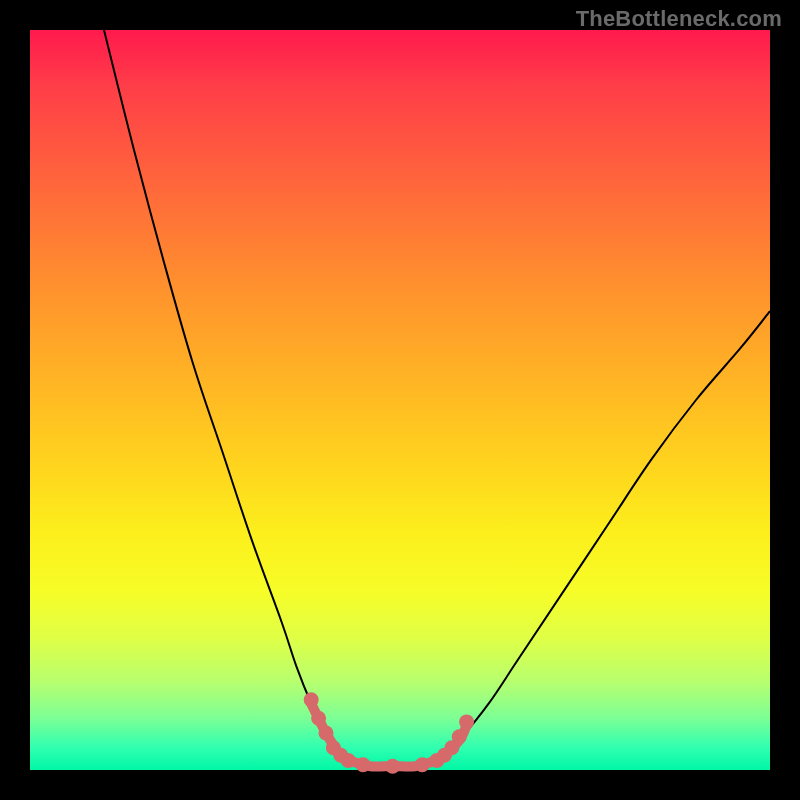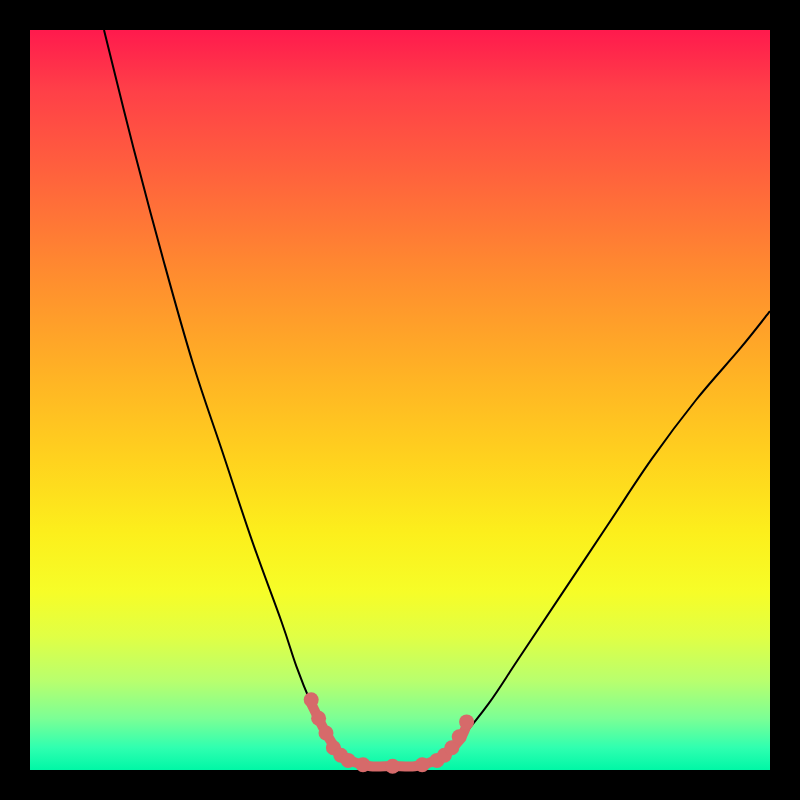--- a/index.html
+++ b/index.html
@@ -71,20 +71,21 @@
     stroke-linejoin: round;
   }
   .marker-dot {
     fill: #d66a6a;
   }
 </style>
 </head>
 <body>
 
 <div class="frame">
+  <div class="watermark">TheBottleneck.com</div>
   <div class="plot-area">
     <svg class="curves" viewBox="0 0 740 740">
       <path id="left-branch" class="curve" d="M 74 0 C 79.328 21.311999999999994, 92.94400000000002 77.10799999999998, 103.60000000000001 118.39999999999998 C 114.256 159.69199999999998, 122.54399999999998 190.77200000000005, 133.2 229.40000000000003 C 143.856 268.028, 152.144 298.36799999999994, 162.8 332.99999999999994 C 173.45600000000002 367.63199999999995, 181.744 389.832, 192.4 421.8 C 203.056 453.76800000000003, 211.344 479.96400000000006, 222 510.6 C 232.656 541.236, 243.60800000000003 569.356, 251.60000000000002 592 C 259.59200000000004 614.644, 261.072 621.7479999999999, 266.4 636.4 C 271.72799999999995 651.052, 275.87199999999996 661.4119999999999, 281.2 673.4 C 286.528 685.388, 292.004 695.008, 296 703 C 299.996 710.992, 300.736 713.804, 303.4 717.8 C 306.06399999999996 721.7959999999999, 309.468 723.868, 310.8 725.2 C 312.132 726.532, 308.136 723.868, 310.8 725.2 C 313.464 726.532, 320.272 730.6020000000001, 325.6 732.6 C 330.92800000000005 734.598, 335.07200000000006 735.634, 340.40000000000003 736.3 C 345.728 736.9659999999999, 349.872 736.3, 355.2 736.3 C 360.52799999999996 736.3, 364.67199999999997 736.3, 370 736.3 C 375.32800000000003 736.3, 379.472 736.9659999999999, 384.8 736.3 C 390.12800000000004 735.634, 394.272 734.598, 399.6 732.6 C 404.92800000000005 730.6020000000001, 411.73600000000005 726.532, 414.40000000000003 725.2"></path>
       <path id="right-branch" class="curve" d="M 414.40000000000003 725.2 C 414.40000000000003 725.2, 411.73600000000005 727.864, 414.40000000000003 725.2 C 417.064 722.5360000000001, 421.20799999999997 719.7239999999999, 429.2 710.4 C 437.192 701.076, 448.144 688.052, 458.8 673.4 C 469.456 658.7479999999999, 475.08000000000004 648.98, 488.40000000000003 629 C 501.72 609.02, 516.8159999999999 586.376, 532.8 562.4 C 548.784 538.424, 561.216 519.776, 577.2 495.79999999999995 C 593.1840000000001 471.82399999999996, 605.616 451.844, 621.6 429.2 C 637.5840000000001 406.556, 650.016 389.98, 666 370 C 681.984 350.02, 697.0799999999999 334.184, 710.4 318.20000000000005 C 723.72 302.21600000000007, 734.672 287.86, 740 281.2"></path>
       <path id="marker-path" class="marker-line" d="M 281.2 673.4 C 283.864 678.728, 290.67199999999997 693.6759999999999, 296 703 C 301.32800000000003 712.3240000000001, 305.472 719.8720000000001, 310.8 725.2 C 316.12800000000004 730.528, 320.272 730.6020000000001, 325.6 732.6 C 330.92800000000005 734.598, 335.07200000000006 735.634, 340.40000000000003 736.3 C 345.728 736.9659999999999, 349.872 736.3, 355.2 736.3 C 360.52799999999996 736.3, 364.67199999999997 736.3, 370 736.3 C 375.32800000000003 736.3, 379.472 736.9659999999999, 384.8 736.3 C 390.12800000000004 735.634, 394.272 734.598, 399.6 732.6 C 404.92800000000005 730.6020000000001, 409.07200000000006 729.196, 414.40000000000003 725.2 C 419.728 721.2040000000001, 425.204 715.728, 429.2 710.4 C 433.19599999999997 705.072, 435.268 698.264, 436.59999999999997 695.6"></path>
       <g id="marker-dots">
           <circle cx="281.2" cy="669.7" r="7.5" class="marker-dot"></circle>
           <circle cx="288.6" cy="688.2" r="7.5" class="marker-dot"></circle>
           <circle cx="296" cy="703" r="7.5" class="marker-dot"></circle>
           <circle cx="303.4" cy="717.8" r="7.5" class="marker-dot"></circle>

